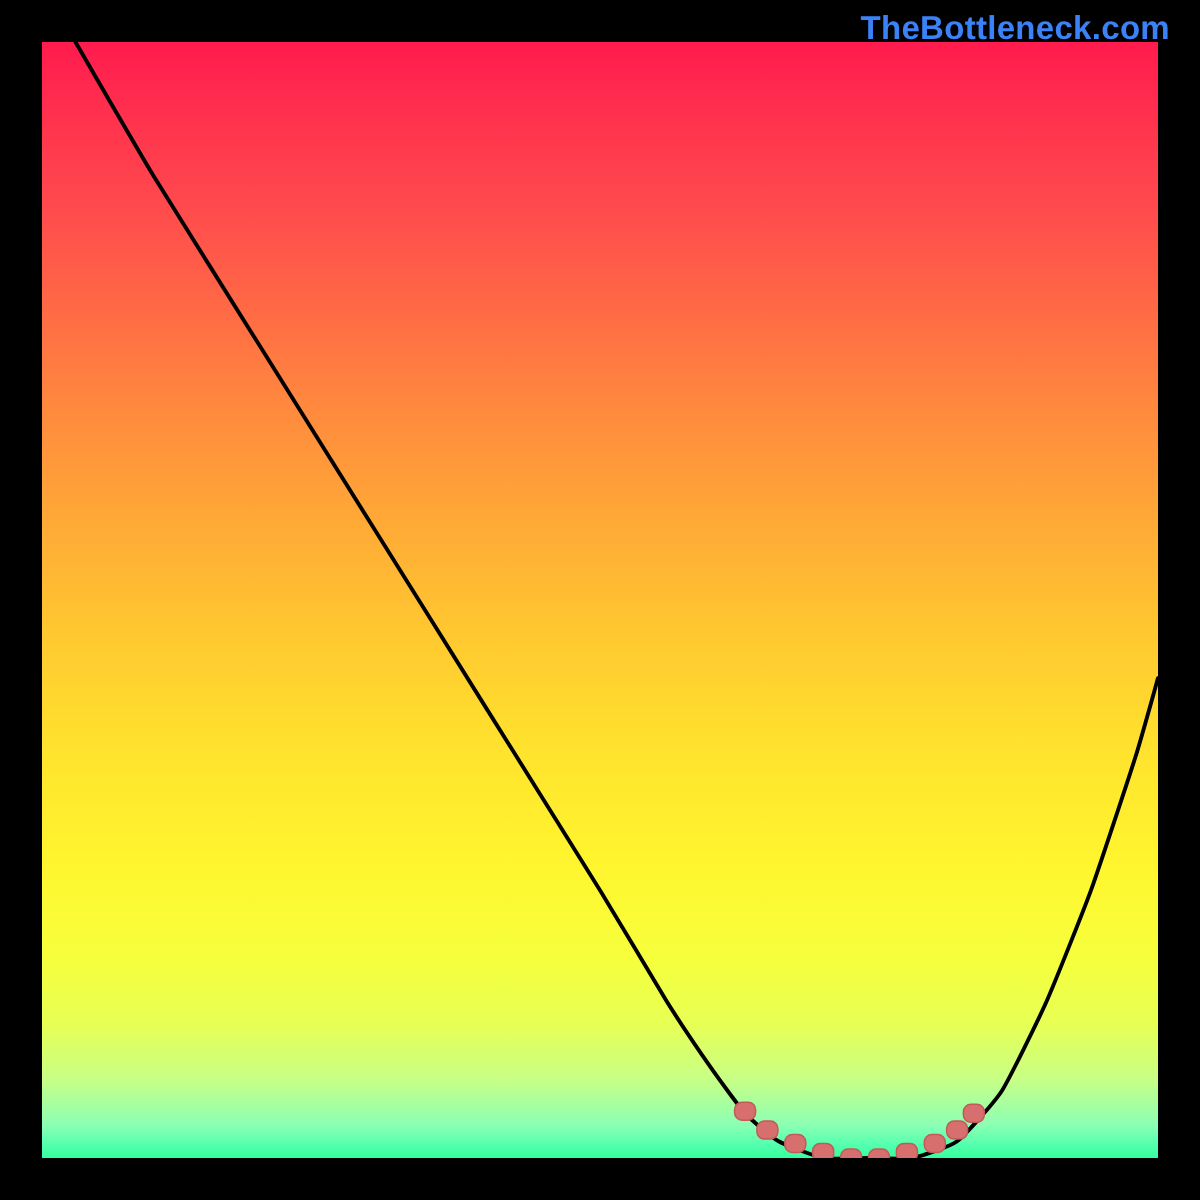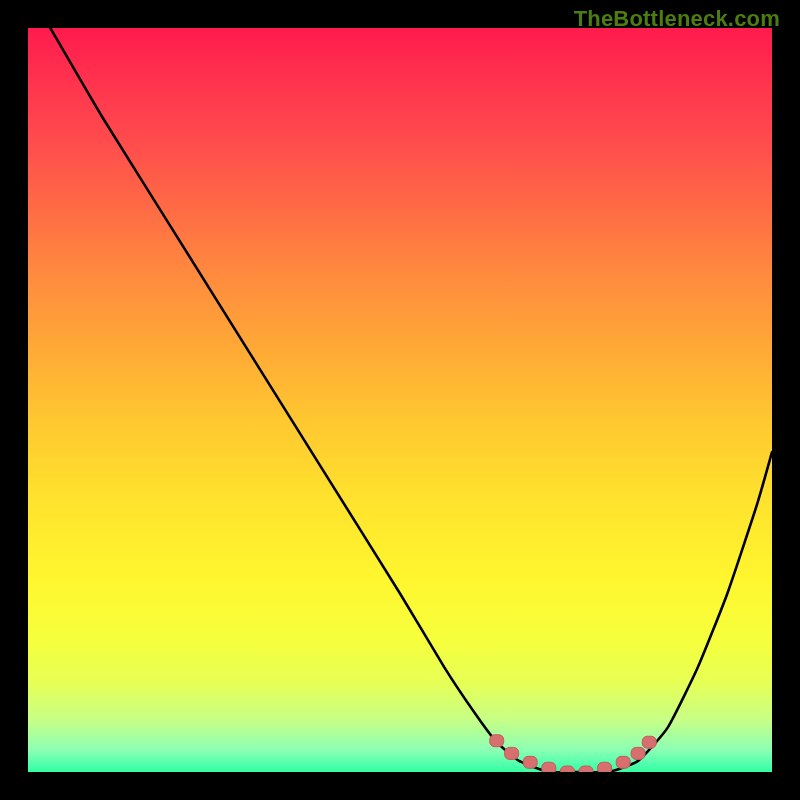--- a/index.html
+++ b/index.html
@@ -39,21 +39,21 @@
     width: 744px;
     height: 744px;
   }
 
   .watermark {
     position: absolute;
     top: 6px;
     right: 20px;
     font-size: 22px;
     font-weight: 600;
-    color: #4d7c0f;
+    color: #3b82f6;
     letter-spacing: 0.2px;
   }
 </style>
 </head>
 <body>
 
 <div class="frame"></div>
 
 <svg class="plot-svg" viewBox="0 0 744 744">
   <path id="curve-path" fill="none" stroke="#000000" stroke-width="2.6" stroke-linecap="round" stroke-linejoin="round" d="M 22.32 0.00 C 26.66 7.44, 63.86 71.92, 74.40 89.28 C 84.94 106.64, 136.40 188.48, 148.80 208.32 C 161.20 228.16, 210.80 307.52, 223.20 327.36 C 235.60 347.20, 285.20 426.56, 297.60 446.40 C 310.00 466.24, 362.08 549.32, 372.00 565.44 C 381.92 581.56, 410.44 629.92, 416.64 639.84 C 422.84 649.76, 442.06 678.28, 446.40 684.48 C 450.74 690.68, 465.00 710.21, 468.72 714.24 C 472.44 718.27, 486.70 730.36, 491.04 732.84 C 495.38 735.32, 515.84 743.07, 520.80 744.00 C 525.76 744.93, 545.60 744.00, 550.56 744.00 C 555.52 744.00, 575.36 744.93, 580.32 744.00 C 585.28 743.07, 605.12 736.56, 610.08 732.84 C 615.04 729.12, 634.88 707.11, 639.84 699.36 C 644.80 691.61, 664.64 651.00, 669.60 639.84 C 674.56 628.68, 694.40 579.08, 699.36 565.44 C 704.32 551.80, 725.40 487.94, 729.12 476.16 C 732.84 464.38, 742.76 428.42, 744.00 424.08"></path>

